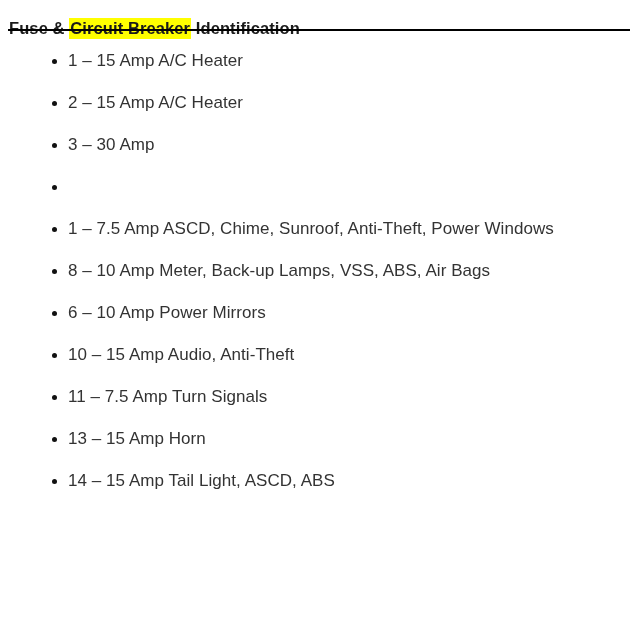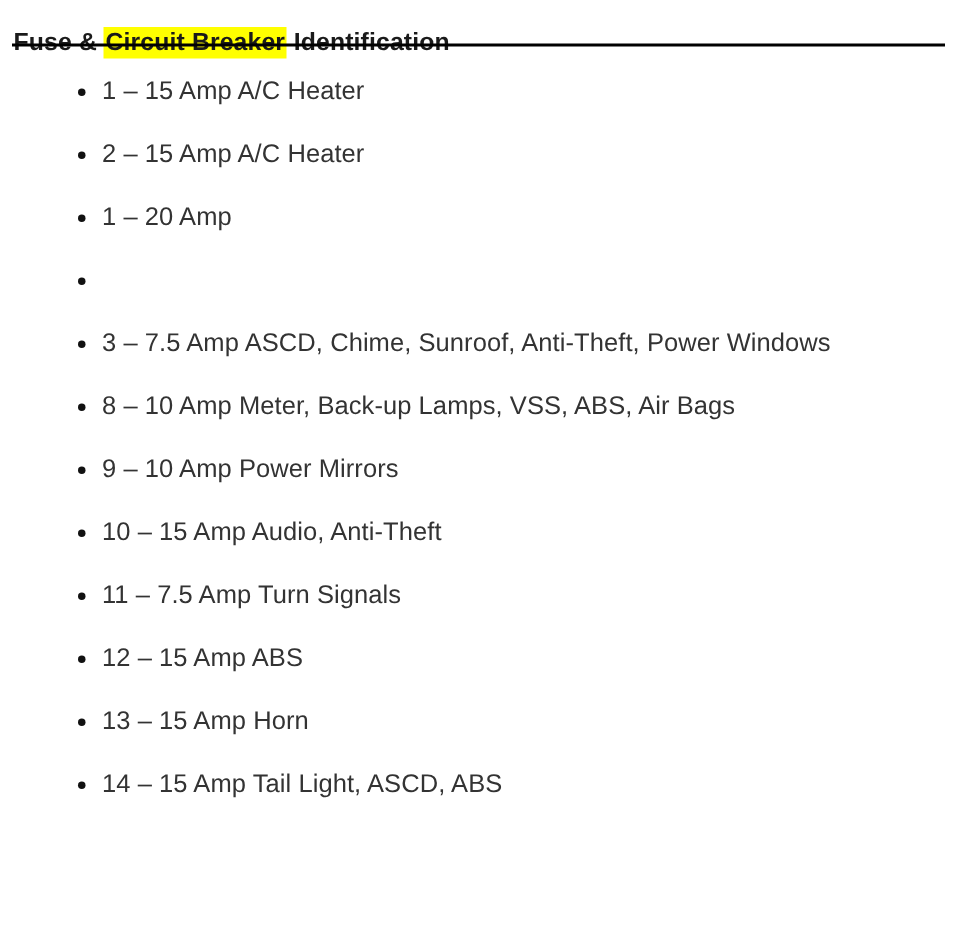--- a/index.html
+++ b/index.html
@@ -92,25 +92,24 @@
 
 <div class="page">
 
   <h2 class="section-heading"><span class="heading-pre">Fuse &amp; </span><span class="hl">Circuit Breaker</span><span class="heading-post"> Identification</span></h2>
 
   <div class="divider"></div>
 
   <ul class="fuse-list" id="fuse-list">
       <li class="fuse-item"><span class="bullet"></span><span class="item-text">1 – 15 Amp A/C Heater</span></li>
       <li class="fuse-item"><span class="bullet"></span><span class="item-text">2 – 15 Amp A/C Heater</span></li>
-      <li class="fuse-item"><span class="bullet"></span><span class="item-text">1 – 20 Amp</span></li>
+      <li class="fuse-item"><span class="bullet"></span><span class="item-text">3 – 30 Amp</span></li>
       <li class="fuse-item"><span class="bullet"></span></li>
-      <li class="fuse-item"><span class="bullet"></span><span class="item-text">3 – 7.5 Amp ASCD, Chime, Sunroof, Anti-Theft, Power Windows</span></li>
+      <li class="fuse-item"><span class="bullet"></span><span class="item-text">1 – 7.5 Amp ASCD, Chime, Sunroof, Anti-Theft, Power Windows</span></li>
       <li class="fuse-item"><span class="bullet"></span><span class="item-text">8 – 10 Amp Meter, Back-up Lamps, VSS, ABS, Air Bags</span></li>
-      <li class="fuse-item"><span class="bullet"></span><span class="item-text">9 – 10 Amp Power Mirrors</span></li>
+      <li class="fuse-item"><span class="bullet"></span><span class="item-text">6 – 10 Amp Power Mirrors</span></li>
       <li class="fuse-item"><span class="bullet"></span><span class="item-text">10 – 15 Amp Audio, Anti-Theft</span></li>
       <li class="fuse-item"><span class="bullet"></span><span class="item-text">11 – 7.5 Amp Turn Signals</span></li>
-      <li class="fuse-item"><span class="bullet"></span><span class="item-text">12 – 15 Amp ABS</span></li>
       <li class="fuse-item"><span class="bullet"></span><span class="item-text">13 – 15 Amp Horn</span></li>
       <li class="fuse-item"><span class="bullet"></span><span class="item-text">14 – 15 Amp Tail Light, ASCD, ABS</span></li>
     </ul>
 
 </div>
 
 </body></html>

